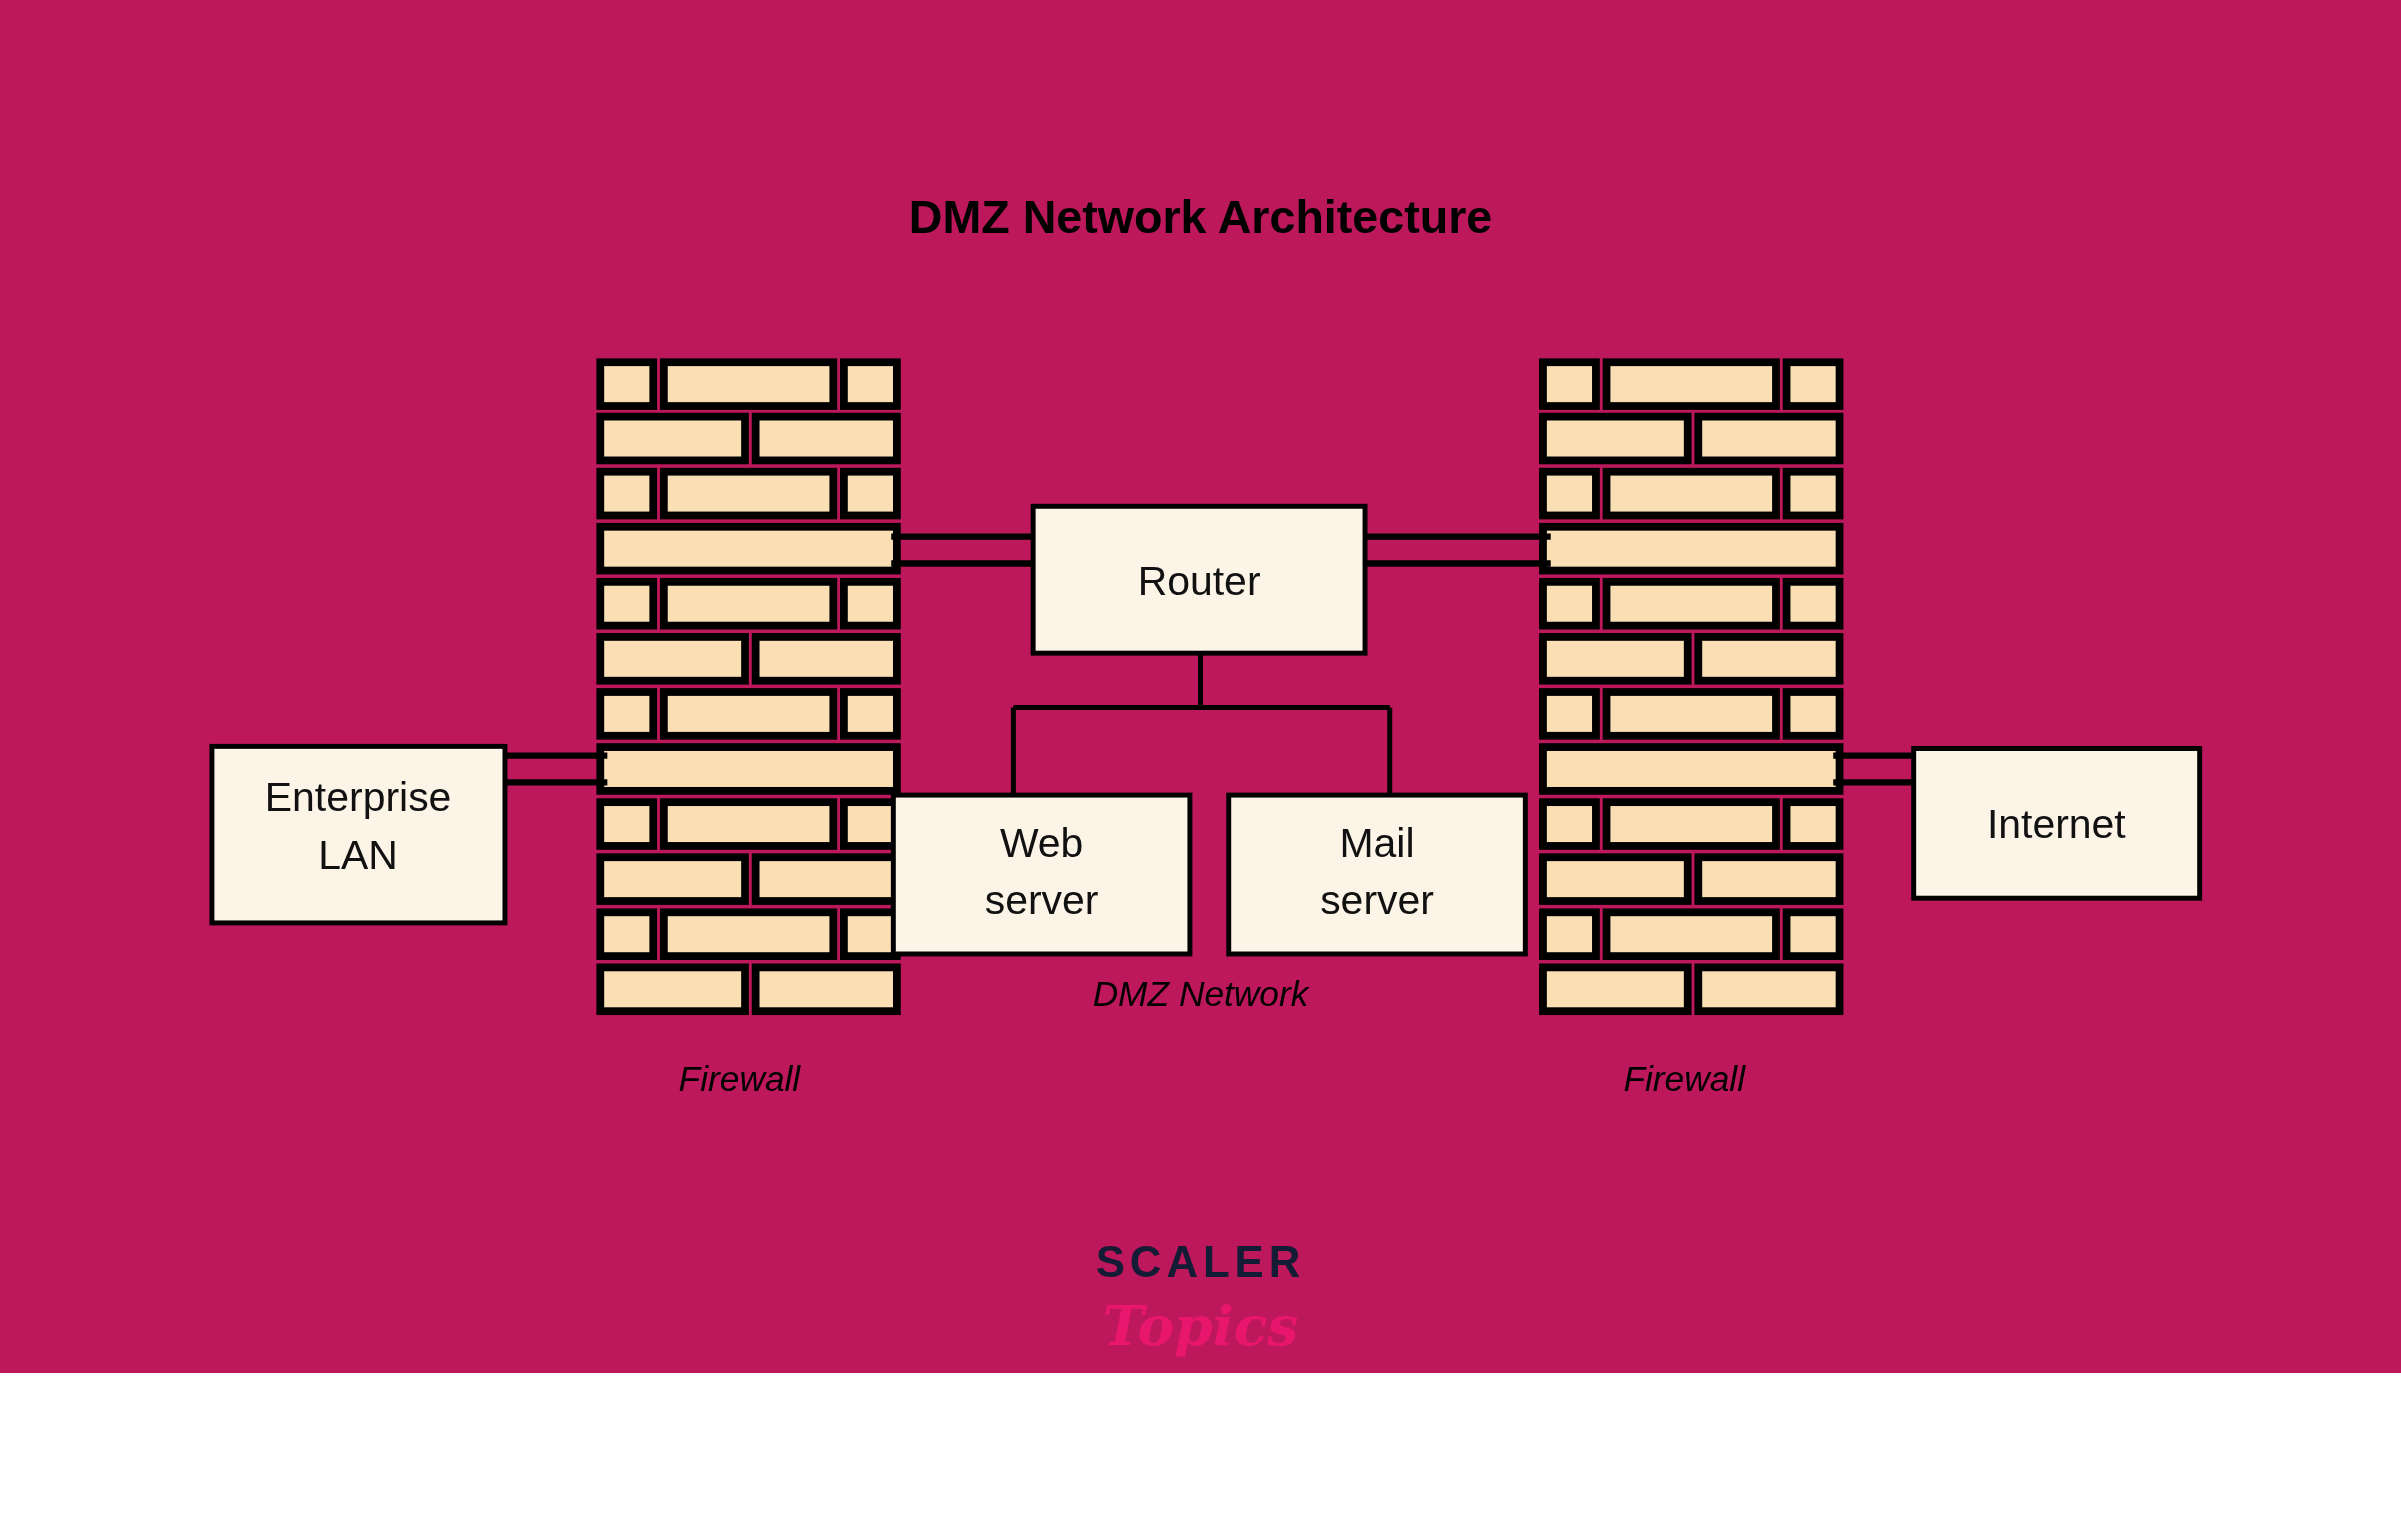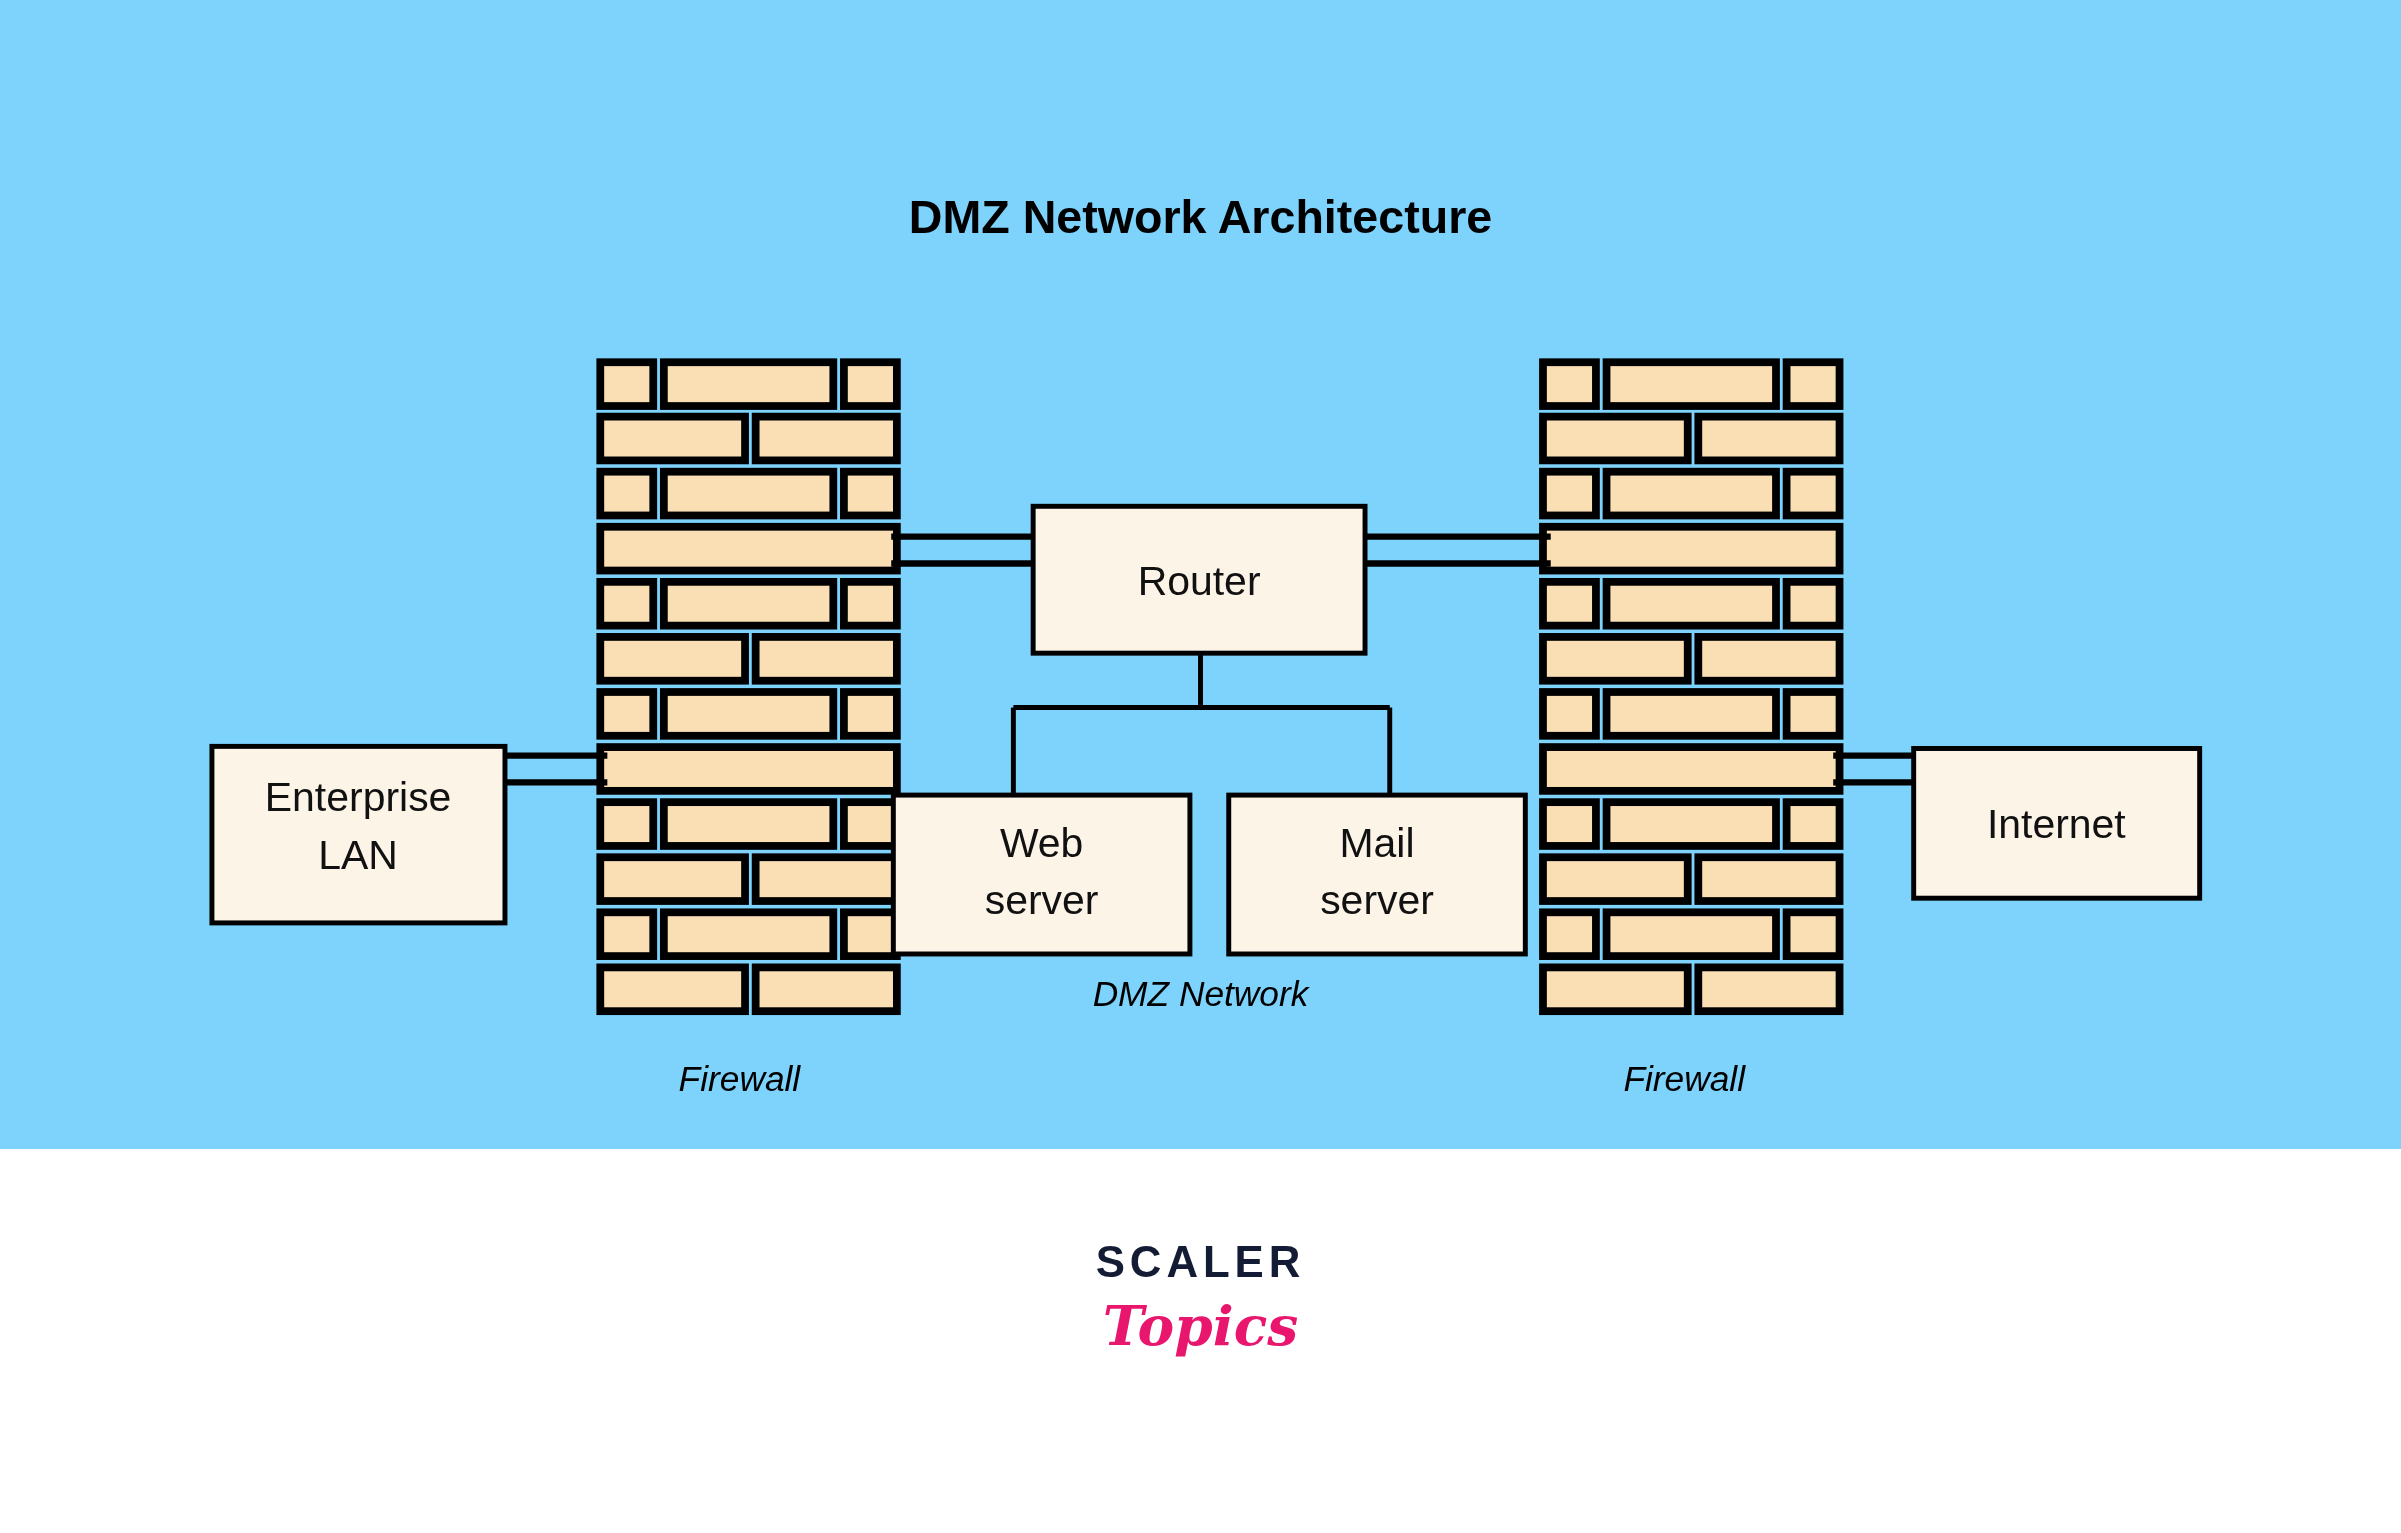--- a/index.html
+++ b/index.html
@@ -9,22 +9,22 @@
   }
   body {
     width: 2401px;
     height: 1533px;
     overflow: hidden;
     font-family: "Liberation Sans", sans-serif;
   }
   #stage {
     position: relative;
     width: 2401px;
-    height: 1149px;
-    background: #7dd3fc;
+    height: 1373px;
+    background: #be185d;
   }
   #diagram {
     position: absolute;
     left: 0;
     top: 0;
     width: 2401px;
     height: 1533px;
     display: block;
   }
   .node-label,

